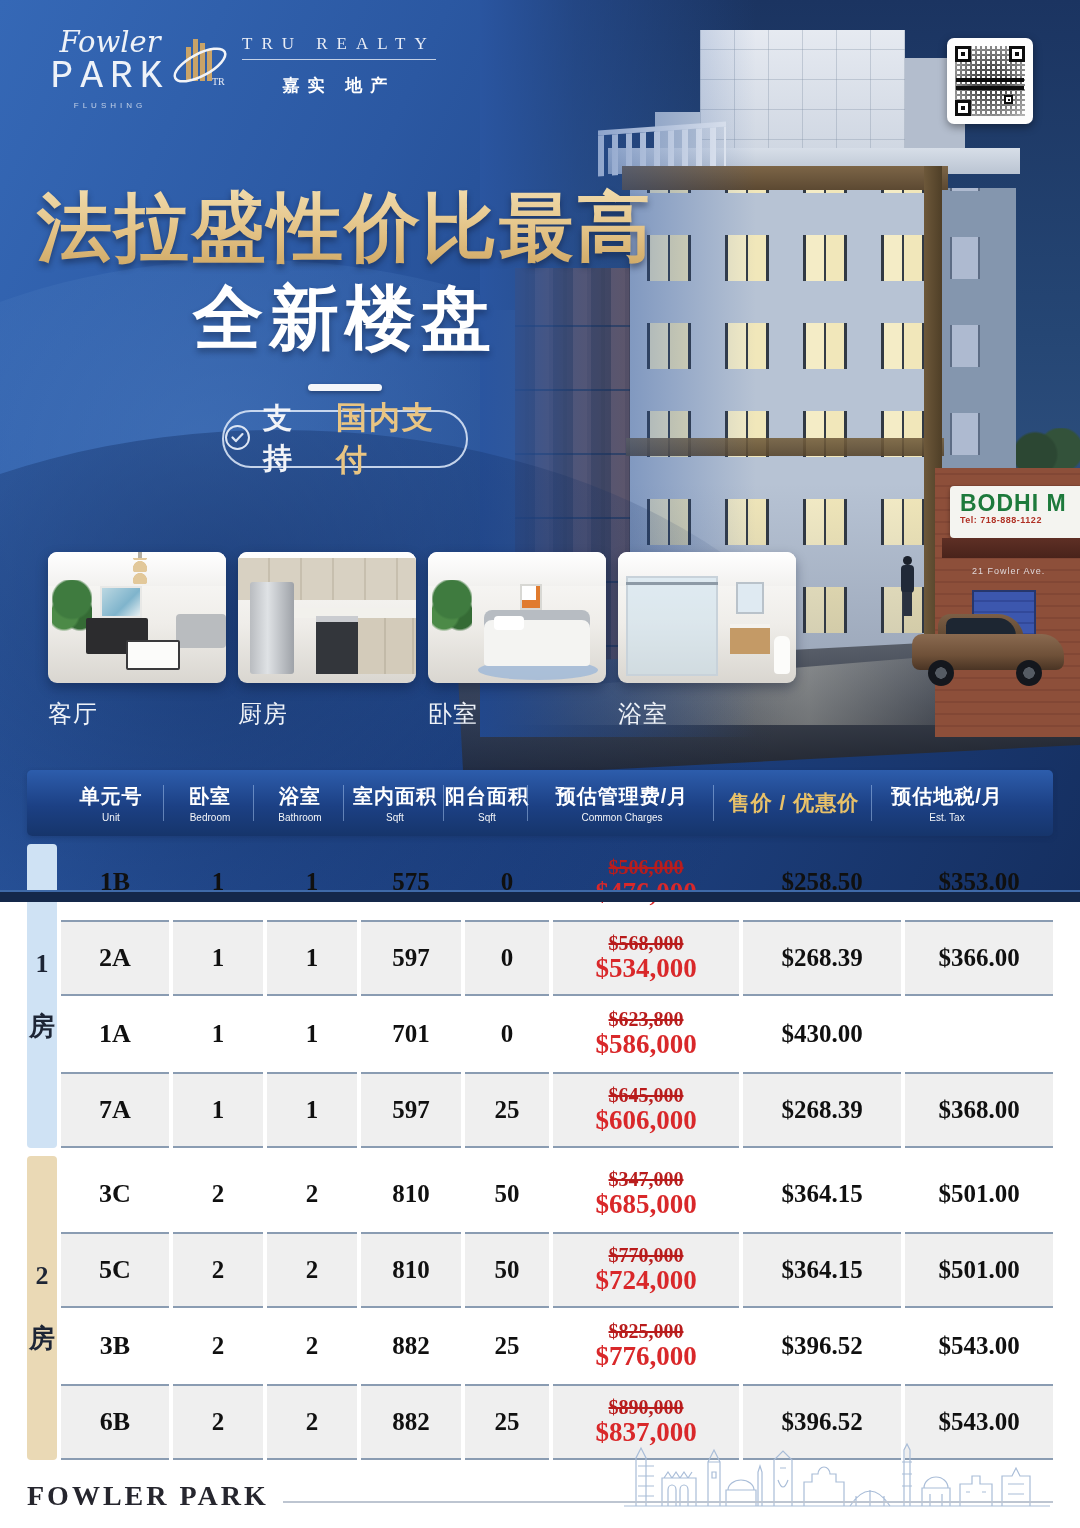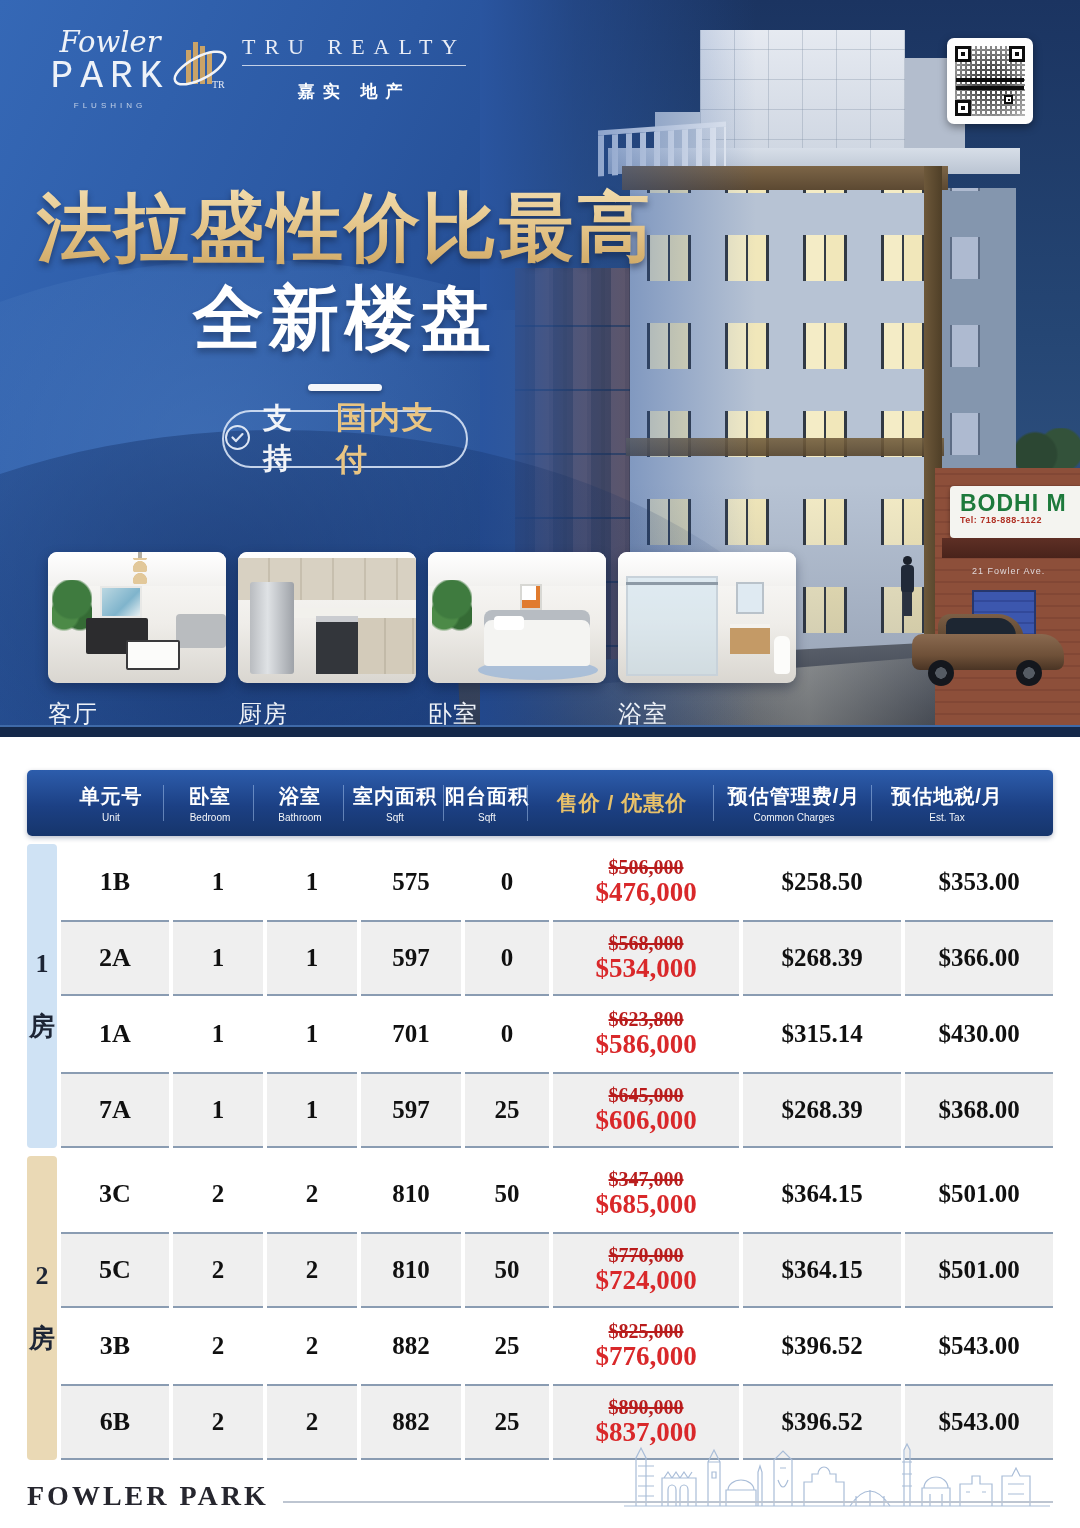--- a/index.html
+++ b/index.html
@@ -1,21 +1,21 @@
 <!DOCTYPE html>
 <html><head>
 <meta charset="utf-8">
 <style>
   * { margin:0; padding:0; box-sizing:border-box; }
   html,body { background:#666; }
   body { font-family:"Liberation Sans", sans-serif; }
   .page { position:relative; width:1080px; height:1528px; margin:0 auto; background:#ffffff; overflow:hidden; }
 
   
-  .hero { position:absolute; top:0; left:0; width:1080px; height:737px; overflow:hidden;
+  .hero { position:absolute; top:0; left:0; width:1080px; height:902px; overflow:hidden;
           background:linear-gradient(115deg,#3568b6 0%,#2b58a2 30%,#1e4283 62%,#152f60 100%); }
   .wave1 { position:absolute; left:-240px; top:260px; width:980px; height:600px; border-radius:50%;
            background:radial-gradient(ellipse at 45% 30%, rgba(74,122,190,.55), rgba(74,122,190,0) 65%); }
   .wave2 { position:absolute; left:-320px; top:430px; width:1200px; height:760px; border-radius:50%;
            background:radial-gradient(ellipse at 45% 25%, rgba(16,42,94,.6), rgba(16,42,94,0) 62%); }
 
   
   .scene { position:absolute; right:0; top:0; width:600px; height:737px; }
   .scene .sky { position:absolute; inset:0; background:linear-gradient(180deg,#1b3461 0%,#254674 45%,#3a5c8c 100%); }
   .dimtower { position:absolute; left:0; top:310px; width:42px; height:427px; background:rgba(190,205,228,.18); }
@@ -94,21 +94,21 @@
           background:linear-gradient(90deg,#2a55a0 0%, rgba(42,85,160,.55) 16%, rgba(42,85,160,0) 46%); }
   .hero-strip { position:absolute; left:0; bottom:0; width:100%; height:12px; background:#14284a; border-top:2px solid #3f6aa8; z-index:6; }
 
   
   .logo-fowler { position:absolute; left:50px; top:28px; width:120px; text-align:center; color:#eef2f8; z-index:5; }
   .logo-fowler .script { font-family:"DejaVu Serif", serif; font-style:italic; font-size:29px; line-height:1; }
   .logo-fowler .park { font-family:Liberation Mono, monospace; font-size:38px; letter-spacing:7px; line-height:1.05; }
   .logo-fowler .sub { font-size:8px; letter-spacing:4px; opacity:.75; margin-top:4px; }
   .logo-tru { position:absolute; left:168px; top:34px; display:flex; align-items:center; gap:10px; z-index:5; }
   .logo-tru .txt { display:flex; flex-direction:column; align-items:center; }
-  .logo-tru .en { color:#e9edf6; font-family:"Liberation Serif", serif; font-size:22px; letter-spacing:9px;
+  .logo-tru .en { color:#e9edf6; font-family:"Liberation Serif", serif; font-size:17px; letter-spacing:9px;
                   border-bottom:1px solid rgba(233,237,246,.8); padding-bottom:5px; }
   .logo-tru .cn { color:#ffffff; font-size:17px; font-weight:800; letter-spacing:8px; margin-top:14px; }
   .qr { position:absolute; left:947px; top:38px; width:86px; height:86px; background:#fdfdfd; border-radius:7px;
         box-shadow:0 3px 8px rgba(0,0,0,.4); padding:8px; z-index:5; }
   .qr .mesh { position:absolute; left:8px; top:8px; right:8px; bottom:8px; opacity:.75;
         background:
           repeating-linear-gradient(90deg,#111 0 2px, transparent 2px 5px),
           repeating-linear-gradient(0deg,#111 0 2px, transparent 2px 5px);
         background-blend-mode:screen; -webkit-mask-image:radial-gradient(circle, #000 30%, rgba(0,0,0,.4) 100%); }
   .qr .bar1,.qr .bar2 { position:absolute; left:9px; right:9px; height:4px; background:#0d0d0d; }
@@ -374,26 +374,26 @@
           <span class="en">Bathroom</span>
         </div>
       <div class="th">
           <span class="cn">室内面积</span>
           <span class="en">Sqft</span>
         </div>
       <div class="th">
           <span class="cn">阳台面积</span>
           <span class="en">Sqft</span>
         </div>
+      <div class="th">
+          <span class="cn">预估管理费/月</span>
+          <span class="en">Common Charges</span>
+        </div>
       <div class="th gold">
           <span class="cn">售价 / 优惠价</span>
-        </div>
-      <div class="th">
-          <span class="cn">预估管理费/月</span>
-          <span class="en">Common Charges</span>
         </div>
       <div class="th">
           <span class="cn">预估地税/月</span>
           <span class="en">Est. Tax</span>
         </div>
     </div>
 
     <div class="tbody">
 
       <div class="tgroup">
@@ -431,21 +431,20 @@
           <div class="trow">
             <div class="cell unit">1A</div>
             <div class="cell">1</div>
             <div class="cell">1</div>
             <div class="cell">701</div>
             <div class="cell">0</div>
             <div class="cell price">
               <span class="orig">$623,800</span>
               <span class="sale">$586,000</span>
             </div>
-            <div class="cell">$315.14</div>
             <div class="cell">$430.00</div>
           </div>
           <div class="trow gray">
             <div class="cell unit">7A</div>
             <div class="cell">1</div>
             <div class="cell">1</div>
             <div class="cell">597</div>
             <div class="cell">25</div>
             <div class="cell price">
               <span class="orig">$645,000</span>

